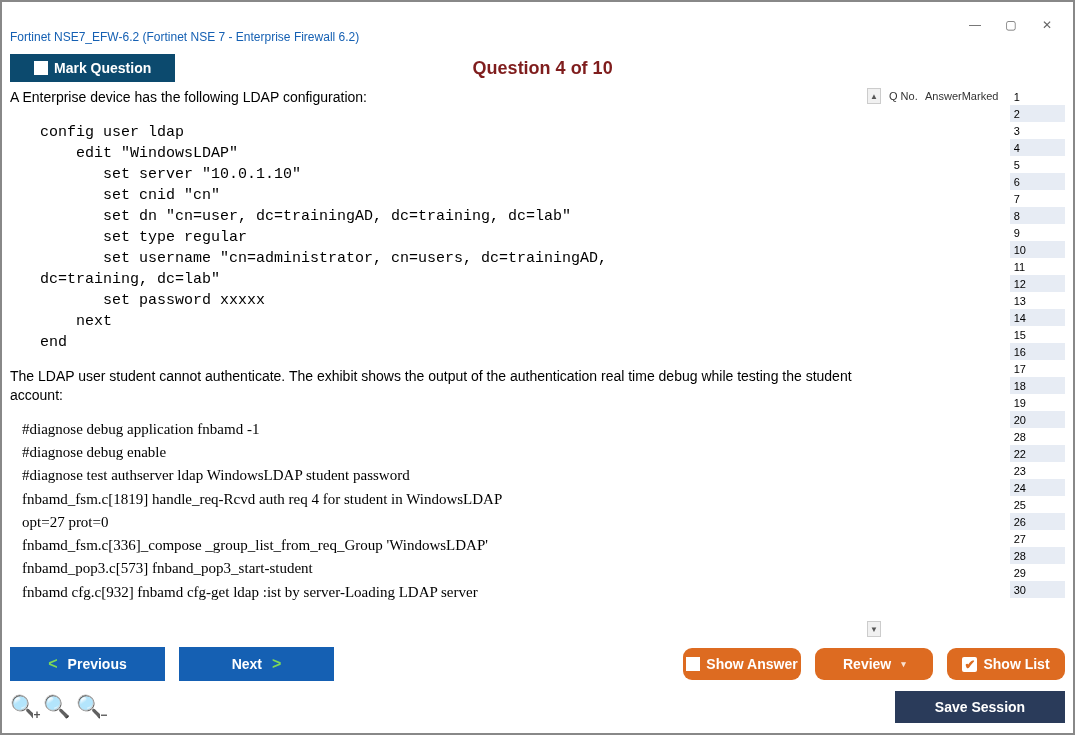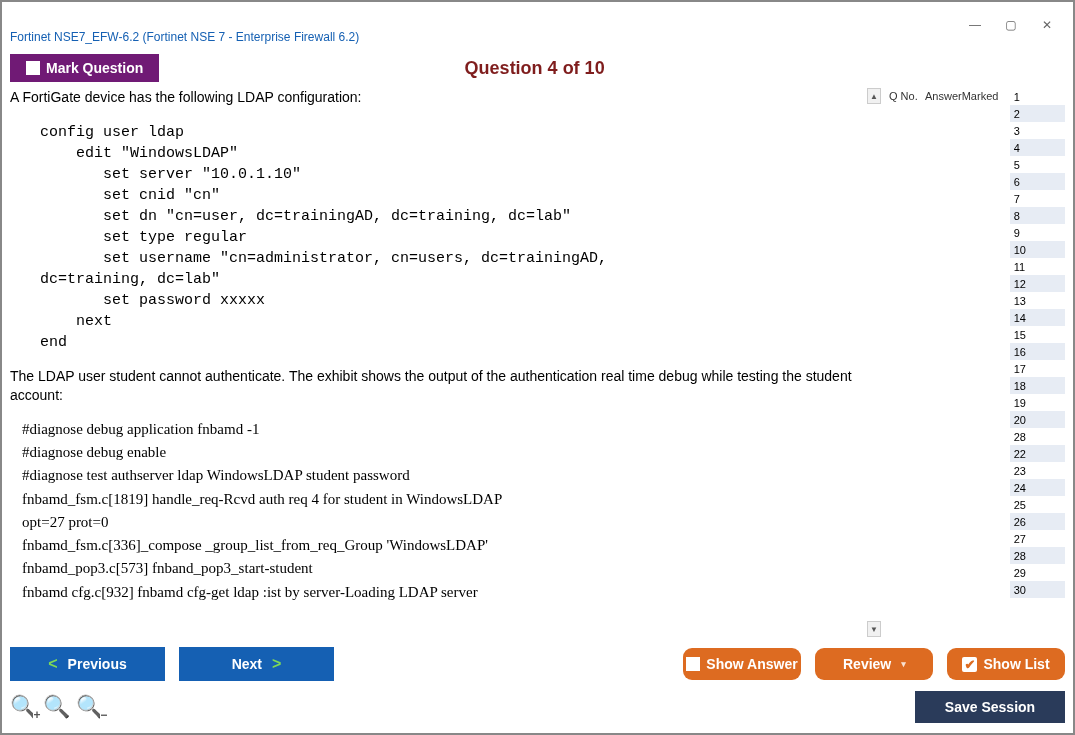--- a/index.html
+++ b/index.html
@@ -2,21 +2,21 @@
 <html><head>
 <meta charset="utf-8">
 <style>
 * { box-sizing: border-box; margin: 0; padding: 0; }
 body { font-family: Arial, Helvetica, sans-serif; font-size: 13px; background: #fff; color: #000; }
 .window { width: 1075px; height: 735px; border: 2px solid #888; display: flex; flex-direction: column; }
 .titlebar { display: flex; align-items: center; padding: 4px 8px; color: #1560b3; font-size: 12px; }
 .titlebar .wtitle { flex: 1; margin-top: 24px; }
 .titlebar .wbtn { width: 36px; height: 24px; display: flex; align-items: center; justify-content: center; color: #666; cursor: pointer; }
 .header { display: flex; align-items: center; padding: 6px 8px; }
-.mark-btn { background: #701a75; color: #fff; border: none; padding: 6px 16px; font-size: 14px; font-weight: bold; display: flex; align-items: center; gap: 6px; cursor: pointer; }
+.mark-btn { background: #0c4a6e; color: #fff; border: none; padding: 6px 24px; font-size: 14px; font-weight: bold; display: flex; align-items: center; gap: 6px; cursor: pointer; }
 .chk { width: 14px; height: 14px; background: #fff; display: inline-block; }
 .qtitle { flex: 1; text-align: center; font-size: 18px; font-weight: bold; color: #7f1d1d; }
 .body { flex: 1; display: flex; overflow: hidden; padding: 0 8px 4px 8px; gap: 6px; }
 .qpanel { flex: 1; border-right: 0; position: relative; overflow: hidden; display: flex; }
 .qscroll { flex: 1; overflow-y: auto; padding-right: 4px; }
 .qtext { font-size: 14px; line-height: 1.4; }
 .codeblk { font-family: "Courier New", monospace; font-size: 15px; white-space: pre; margin: 14px 0 14px 12px; line-height: 1.4; }
 .dbg { font-family: "Times New Roman", serif; font-size: 15px; margin: 12px 0 4px 12px; line-height: 1.55; }
 .scrollarrows { width: 14px; display: flex; flex-direction: column; justify-content: space-between; }
 .sarrow { height: 16px; display: flex; align-items: center; justify-content: center; color: #555; cursor: pointer; border: 1px solid #ccc; background: #f1f1f1; font-size: 8px; }
@@ -30,21 +30,21 @@
 .srow { display: flex; height: 17px; align-items: center; padding-left: 4px; cursor: pointer; }
 .srow.even { background: #e7ecf4; }
 .srow.odd { background: #fff; }
 .srow .n { width: 30px; }
 .footer { padding: 6px 8px 10px 8px; }
 .btnrow { display: flex; gap: 14px; align-items: center; margin-bottom: 10px; }
 .spacer { flex: 1; }
 .btn { border: none; color: #fff; font-size: 14px; font-weight: bold; padding: 8px 0; cursor: pointer; display: flex; align-items: center; justify-content: center; gap: 6px; }
 .blue { background: #1560b3; width: 155px; }
 .orange { background: #dd6b21; width: 118px; border-radius: 9px; }
-.navy { background: #2a3b5a; width: 150px; }
+.navy { background: #2a3b5a; width: 170px; }
 .chev { color: #7ed957; font-weight: bold; font-size: 16px; }
 .chev.l { margin-right: 4px; }
 .chev.r { margin-left: 4px; }
 .caret { font-size: 9px; opacity: .8; margin-left: 4px; }
 .zoomrow { display: flex; gap: 6px; color: #555; }
 .zicon { font-size: 22px; cursor: pointer; position: relative; display: inline-flex; align-items: center; }
 .zicon .sub { position: absolute; right: -3px; bottom: -2px; font-size: 12px; font-weight: bold; background: #fff; }
 .chkw { width: 15px; height: 15px; background: #fff; display: inline-flex; align-items: center; justify-content: center; color: #dd6b21; font-size: 13px; border-radius: 2px; }
 </style>
 </head>
@@ -63,21 +63,21 @@
       <span class="chk"></span>
       <span>Mark Question</span>
     </button>
     <div class="qtitle">Question 4 of 10</div>
     <div style="width:155px"></div>
   </div>
 
   <div class="body">
     <div class="qpanel">
       <div class="qscroll">
-        <p class="qtext">A FortiGate device has the following LDAP configuration:</p>
+        <p class="qtext">A Enterprise device has the following LDAP configuration:</p>
         <pre class="codeblk">  config user ldap
       edit "WindowsLDAP"
          set server "10.0.1.10"
          set cnid "cn"
          set dn "cn=user, dc=trainingAD, dc=training, dc=lab"
          set type regular
          set username "cn=administrator, cn=users, dc=trainingAD,
   dc=training, dc=lab"
          set password xxxxx
       next

